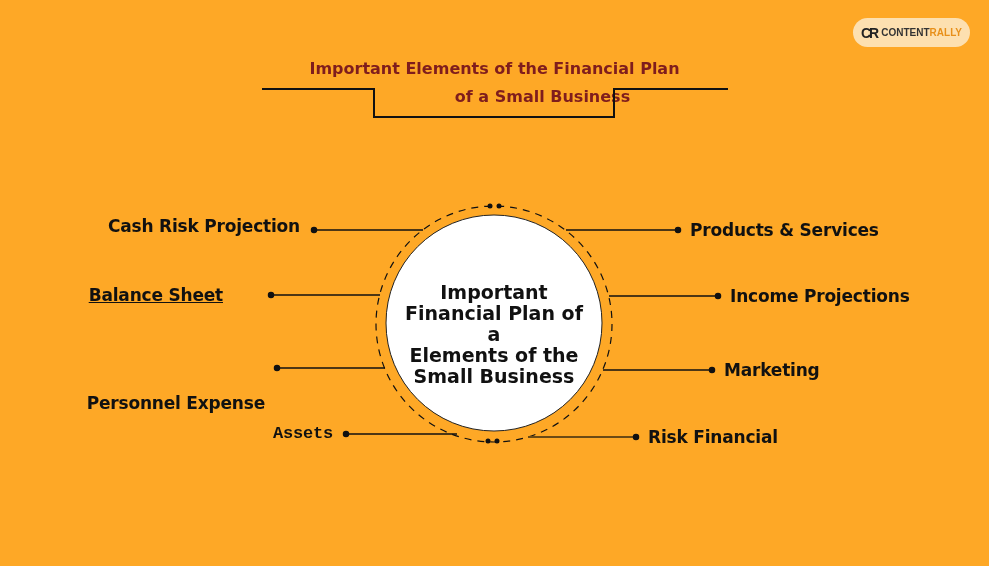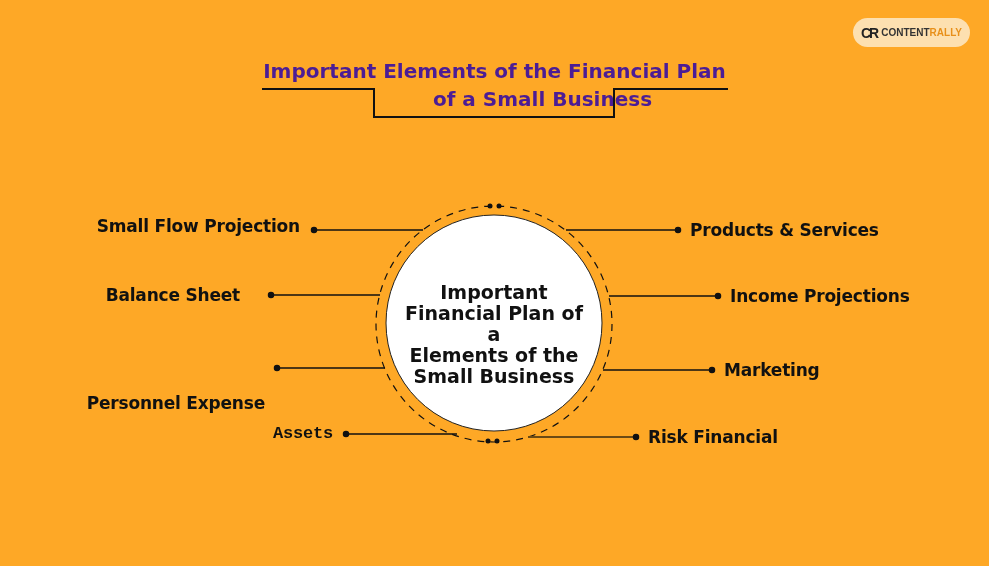--- a/index.html
+++ b/index.html
@@ -14,21 +14,21 @@
       position: absolute; left: 853px; top: 18px; width: 117px; height: 29px;
       background: #fde0b0; border-radius: 15px;
       display: flex; align-items: center; justify-content: center; gap: 4px;
       font-family: "Liberation Sans", sans-serif; font-weight: bold; font-size: 10px;
     }
     .logo .cr { font-size: 14px; font-weight: bold; color: #222; letter-spacing: -2px; }
     .logo .t1 { color: #333; }
     .logo .t2 { color: #e8901a; }
     .title {
       position: absolute; left: 0; width: 989px; text-align: center;
-      font-weight: bold; font-size: 20px; color: #4c1d95;
+      font-weight: bold; font-size: 16px; color: #7f1d1d;
     }
     .title.l1 { top: 59px; }
     .title.l2 { top: 87px; padding-left: 48px; }
     svg.lines { position: absolute; left: 0; top: 0; }
     .label {
       position: absolute; font-size: 17px; font-weight: bold; white-space: nowrap;
       font-family: "DejaVu Sans", sans-serif; letter-spacing: -0.2px;
     }
     .center-text {
       position: absolute; left: 404px; top: 282px; width: 180px; text-align: center;
@@ -83,21 +83,21 @@
   </g>
 </svg>
 
 <div class="center-text">
   <div>Important</div>
   <div>Financial Plan of a</div>
   <div>Elements of the</div>
   <div>Small Business</div>
 </div>
 
-<div class="label" style="right:689px; top:216px;">Small Flow Projection</div>
-<div class="label" style="right:749px; top:285px;">Balance Sheet</div>
+<div class="label" style="right:689px; top:216px;">Cash Risk Projection</div>
+<div class="label" style="right:766px; top:285px;text-decoration:underline;">Balance Sheet</div>
 <div class="label" style="right:724px; top:358px;margin-top:35px;">Personnel Expense</div>
 <div class="label" style="right:656px; top:424px;font-family:Liberation Mono, monospace;">Assets</div>
 
 <div class="label" style="left:690px; top:220px;">Products &amp; Services</div>
 <div class="label" style="left:730px; top:286px;">Income Projections</div>
 <div class="label" style="left:724px; top:360px;text-align:center;">Marketing</div>
 <div class="label" style="left:648px; top:427px;">Risk Financial</div>
 
 </body></html>

